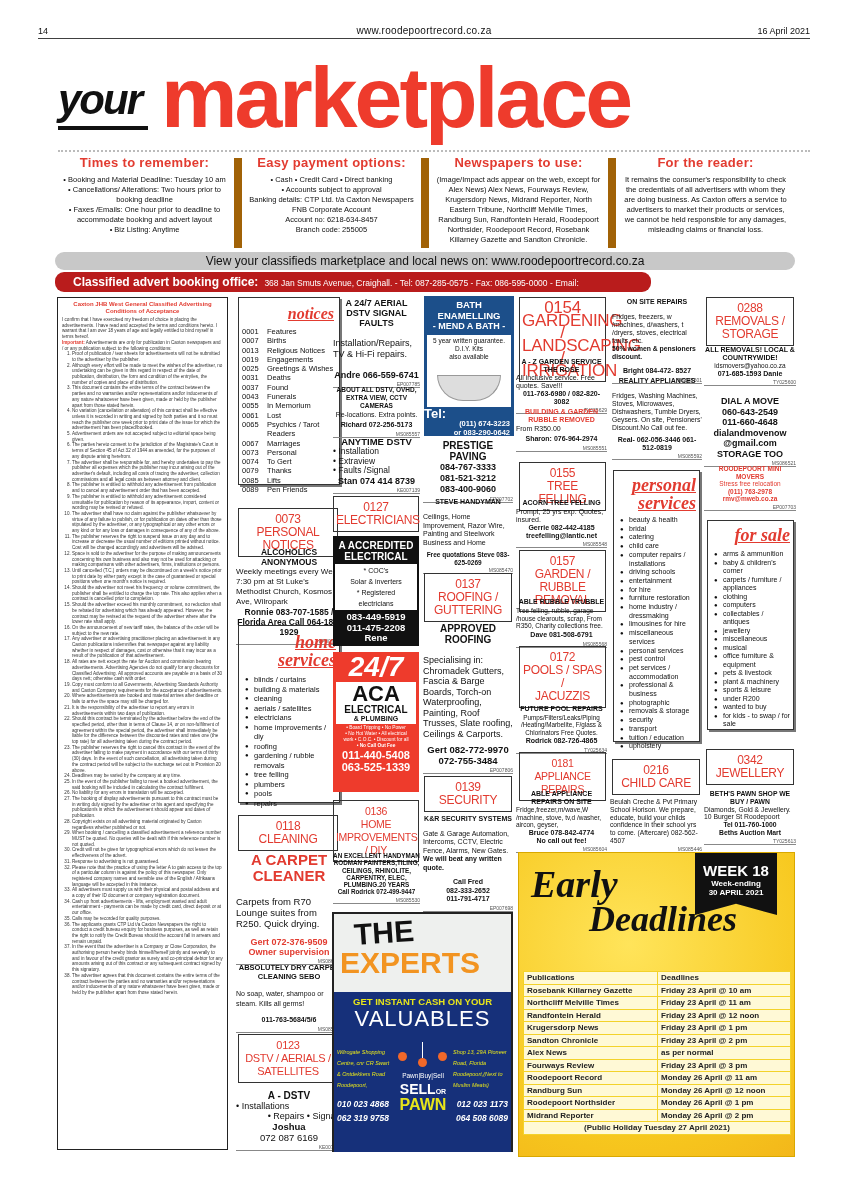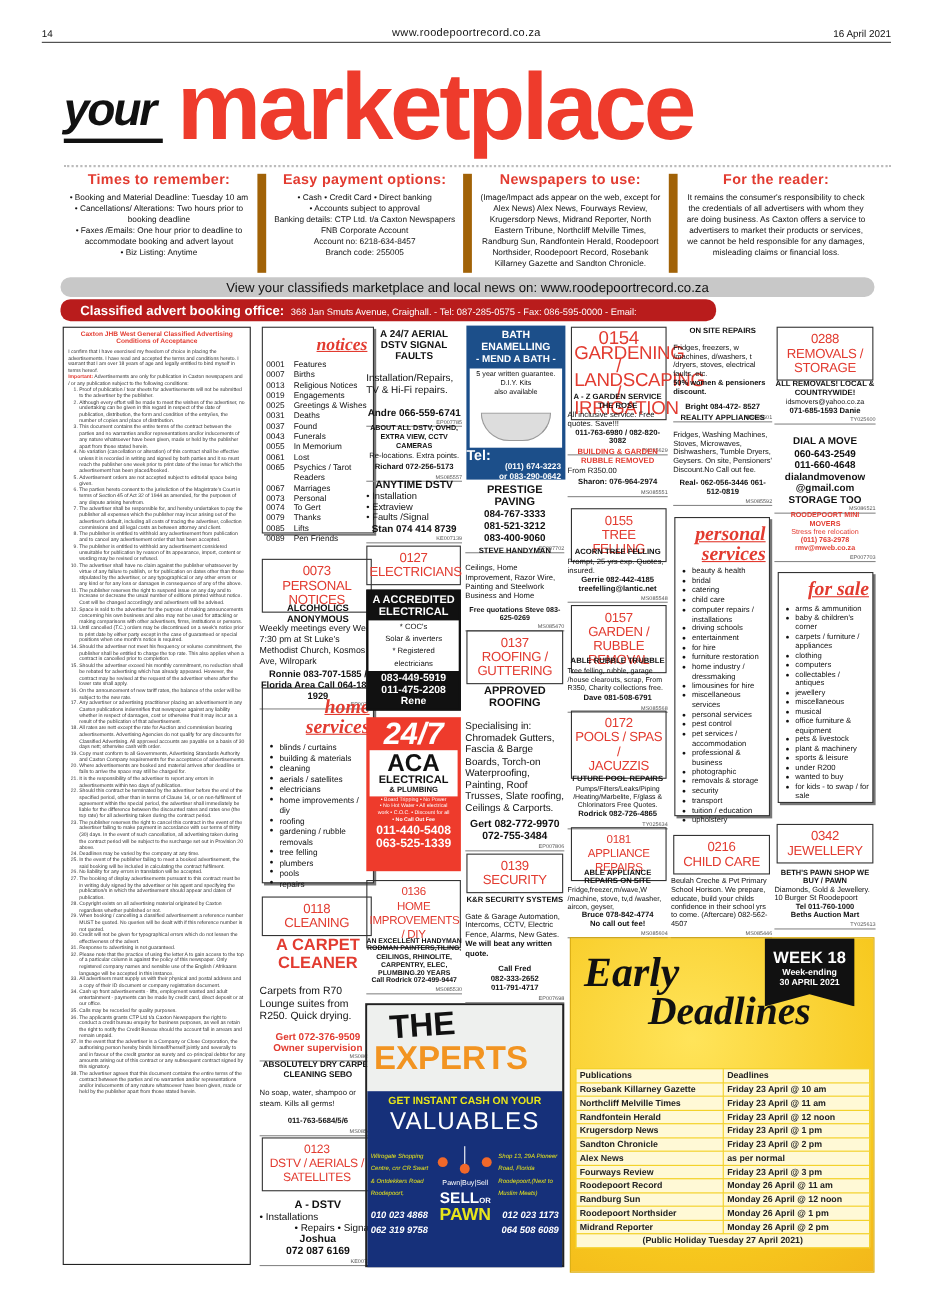--- a/index.html
+++ b/index.html
@@ -254,21 +254,21 @@
   <div class="t" style="font-size:7px;margin-top:6px">011-763-5684/5/6</div>
   <div class="ref">MS085464</div>
 </div>
 <div class="sidx cathead" style="left:238px;top:1034px;width:100px;white-space:pre-line;font-size:11px">0123
 DSTV / AERIALS / SATELLITES</div>
 <div class="sidx" style="left:236px;top:1090px;width:106px;text-align:center">
   <div style="font-weight:bold;font-size:10px">A - DSTV</div>
   <div style="text-align:left;font-size:9px;line-height:10px">• Installations</div>
   <div style="text-align:right;font-size:9px;line-height:10px">• Repairs • Signals</div>
   <div style="font-weight:bold;font-size:9.5px">Joshua</div>
-  <div style="font-weight:bold;font-size:9.5px">072 087 6169</div>
+  <div style="font-weight:normal;font-size:9.5px">072 087 6169</div>
   <div class="ref">KE007138</div>
 </div>
 
 <div class="sidx" style="left:333px;top:298px;width:87px;text-align:center">
   <div style="font-weight:bold;font-size:9px;line-height:10px">A 24/7 AERIAL DSTV SIGNAL FAULTS</div>
   <div style="font-size:9px;line-height:11px;text-align:left;margin-top:10px">Installation/Repairs, TV &amp; Hi-Fi repairs.</div>
   <div style="font-weight:bold;font-size:9px;margin-top:10px">Andre 066-559-6741</div>
   <div class="ref">EP007785</div>
 </div>
 <div class="sidx ad" style="left:333px;top:386px;width:87px">

